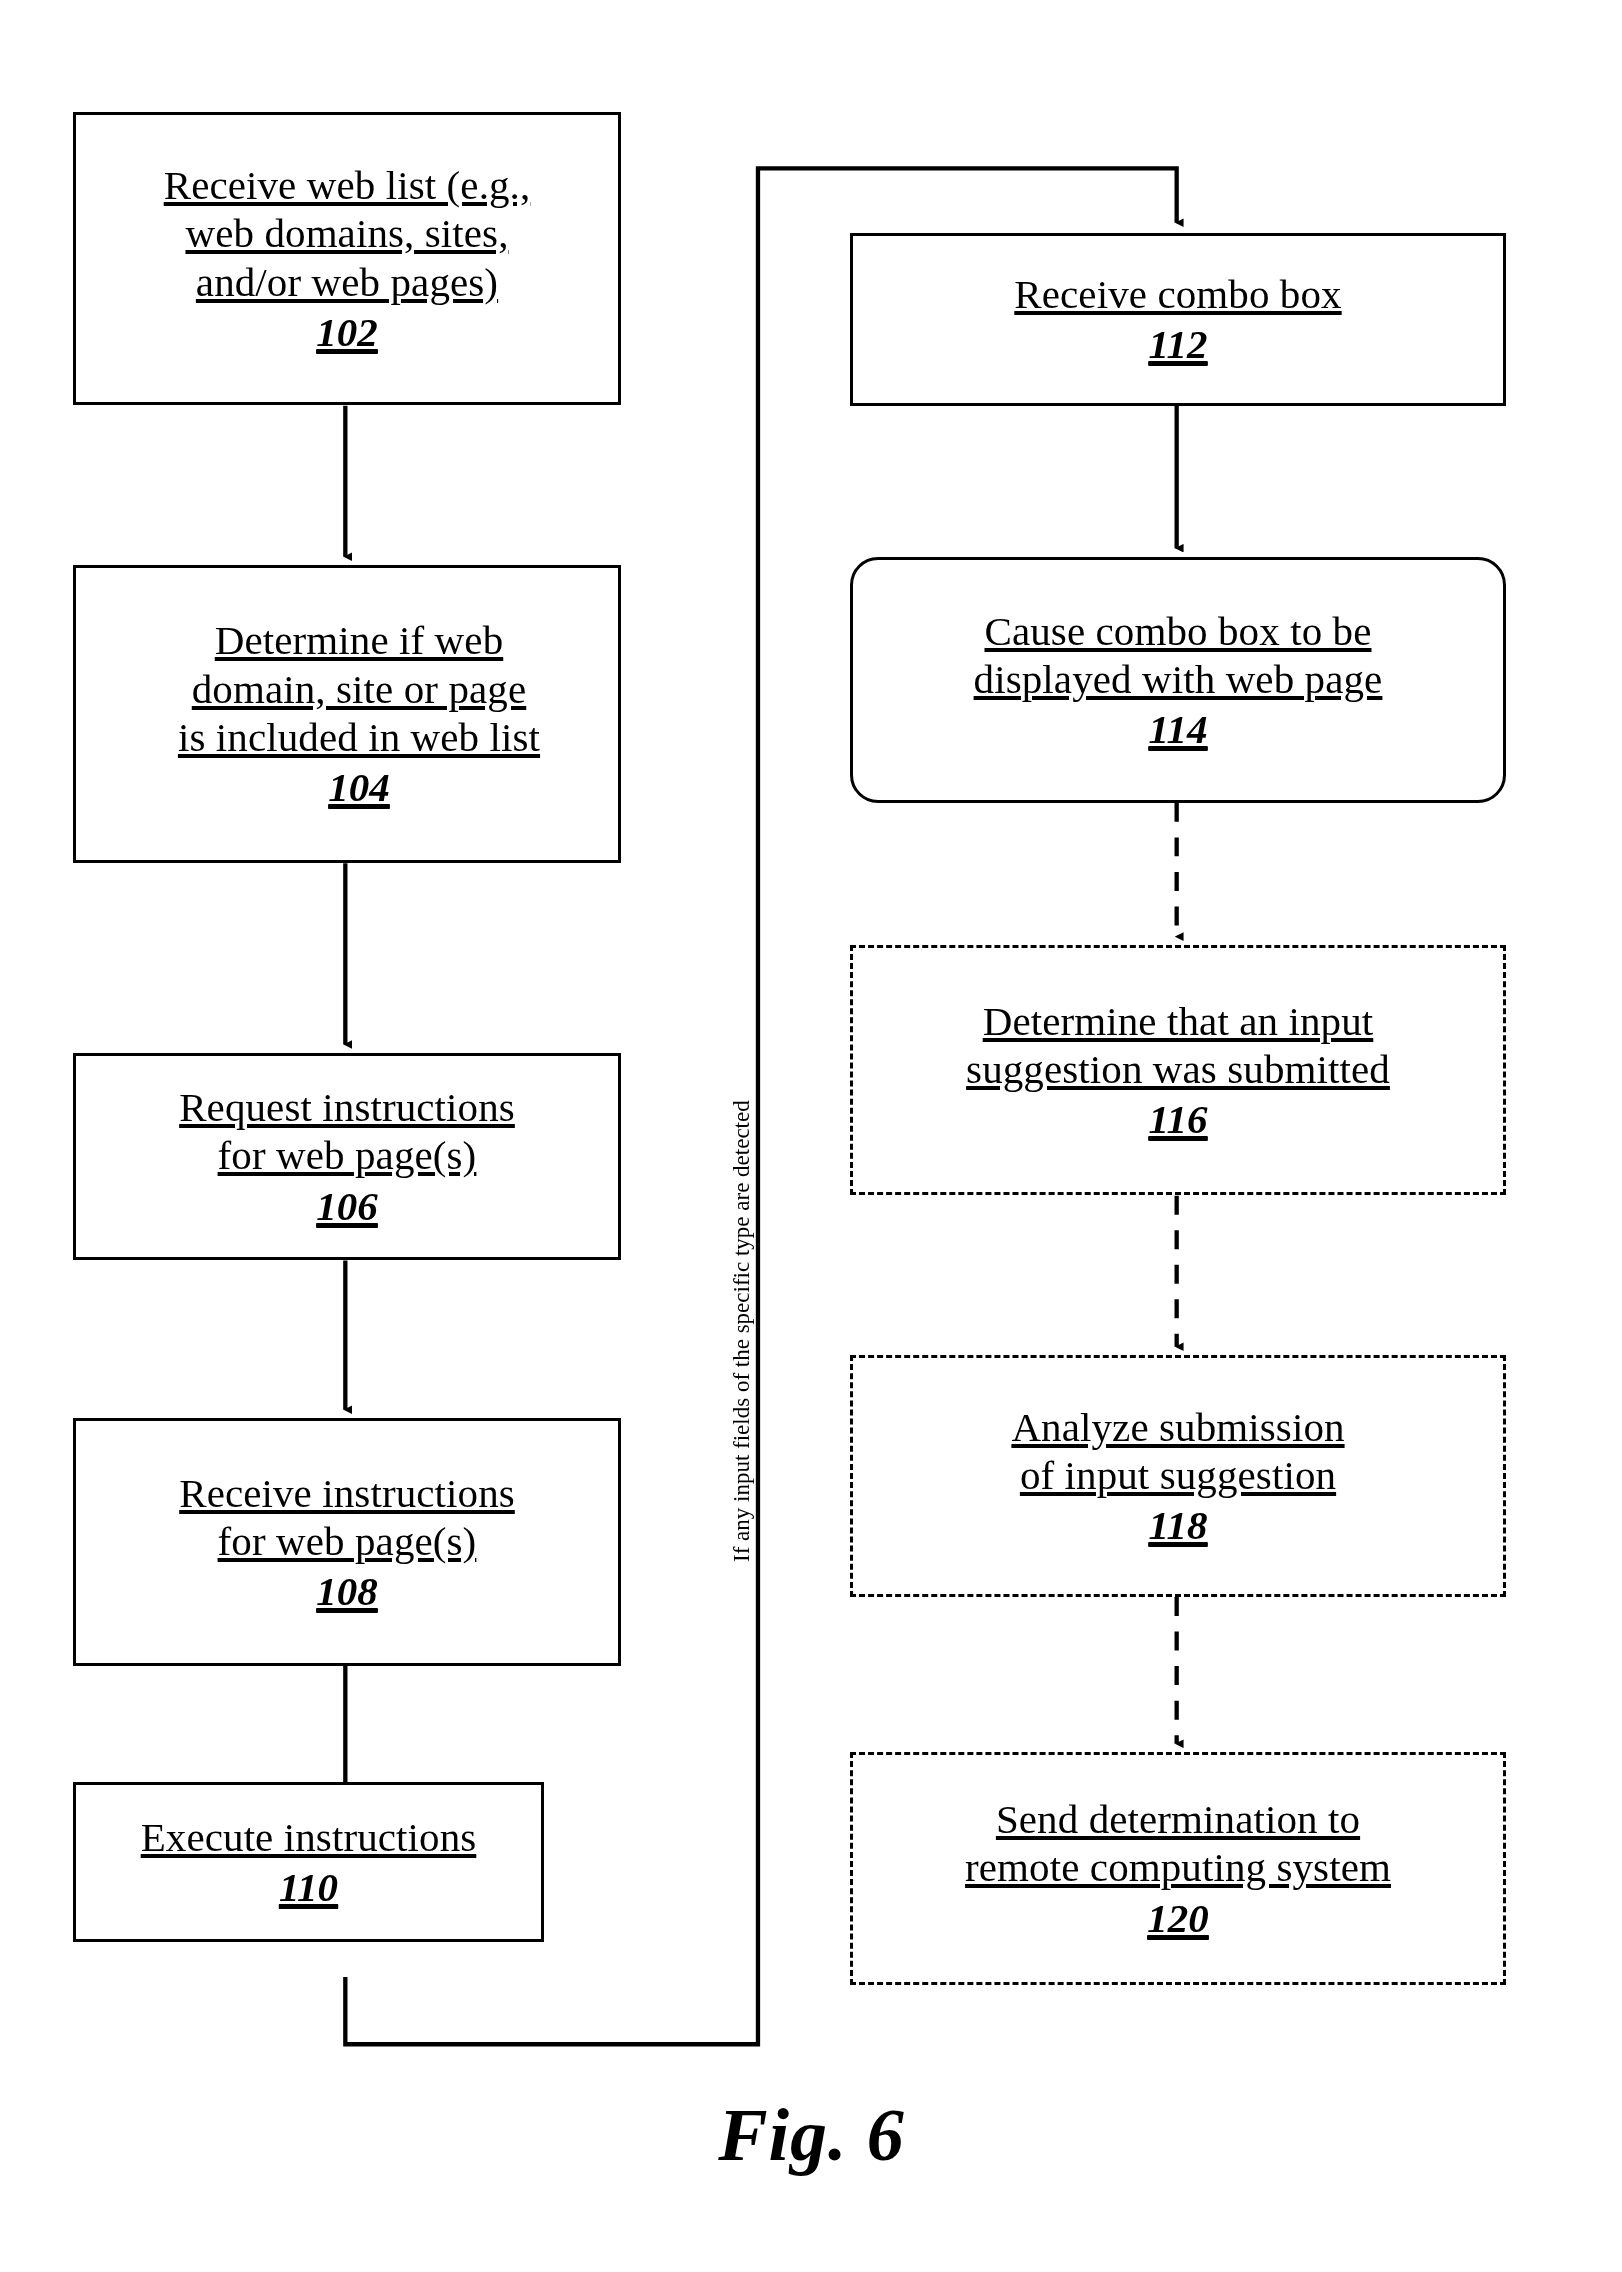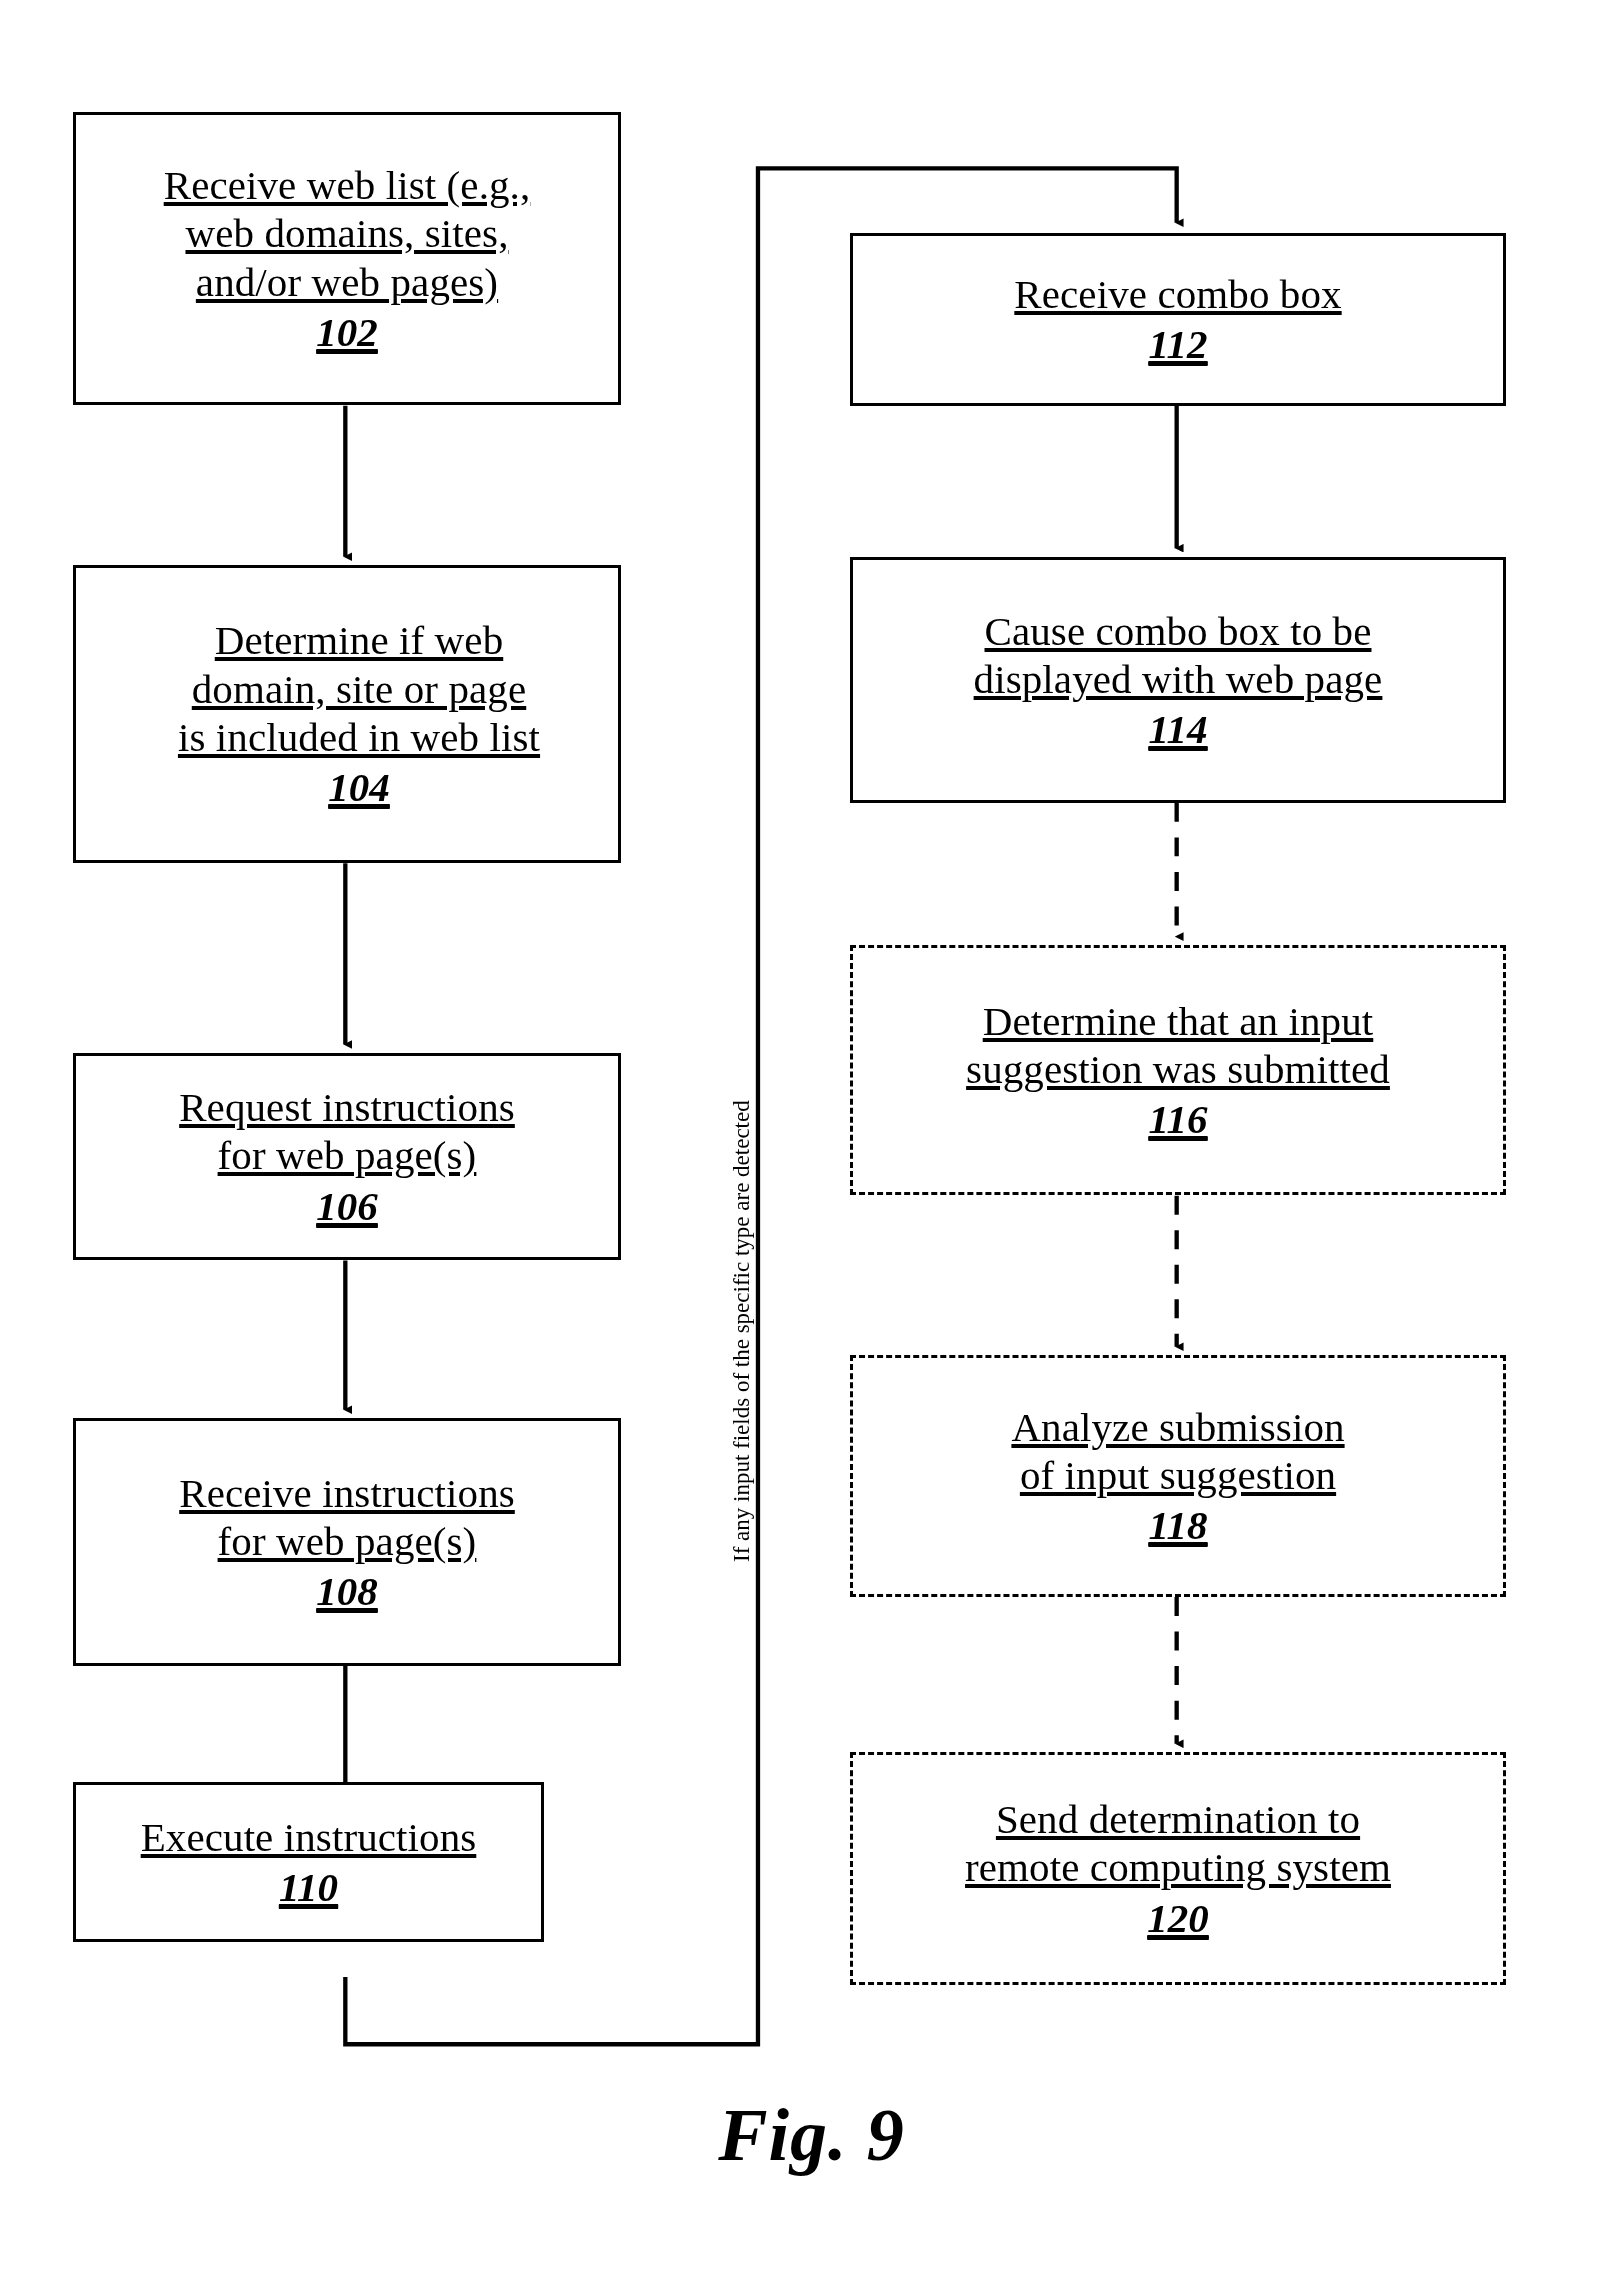--- a/index.html
+++ b/index.html
@@ -139,21 +139,21 @@
     <div class="box-ref">110</div>
   </div>
 
   <div class="rotated-label" style="left:729px; top:1562px;">If any input fields of the specific type are detected</div>
 
   <div class="flow-box solid" style="left:850px; top:233px; width:656px; height:173px;">
     <div class="box-text">Receive combo box</div>
     <div class="box-ref">112</div>
   </div>
 
-  <div class="flow-box solid" style="left:850px; top:557px; width:656px; height:246px;">
+  <div class="flow-box solid" style="left:850px; top:557px; width:656px; height:246px;border-radius:28px;">
     <div class="box-text">Cause combo box to be
 displayed with web page</div>
     <div class="box-ref">114</div>
   </div>
 
   <div class="flow-box dashed" style="left:850px; top:945px; width:656px; height:250px;">
     <div class="box-text">Determine that an input
 suggestion was submitted</div>
     <div class="box-ref">116</div>
   </div>
@@ -163,16 +163,16 @@
 of input suggestion</div>
     <div class="box-ref">118</div>
   </div>
 
   <div class="flow-box dashed" style="left:850px; top:1752px; width:656px; height:233px;">
     <div class="box-text">Send determination to
 remote computing system</div>
     <div class="box-ref">120</div>
   </div>
 
-  <div class="fig-caption" style="top:2093px;">Fig. 9</div>
+  <div class="fig-caption" style="top:2093px;">Fig. 6</div>
 
 </div>
 
 
 </body></html>

